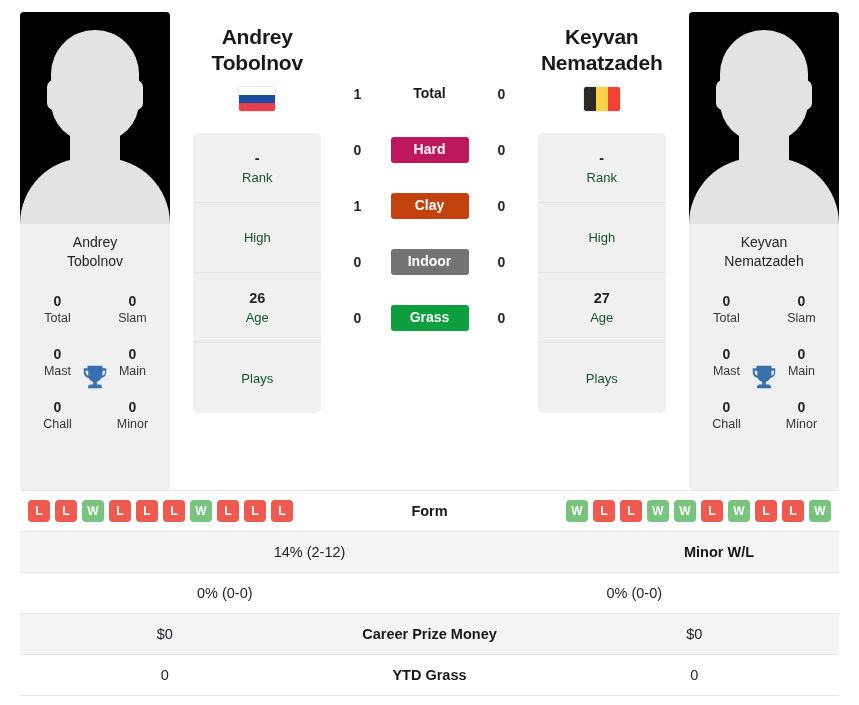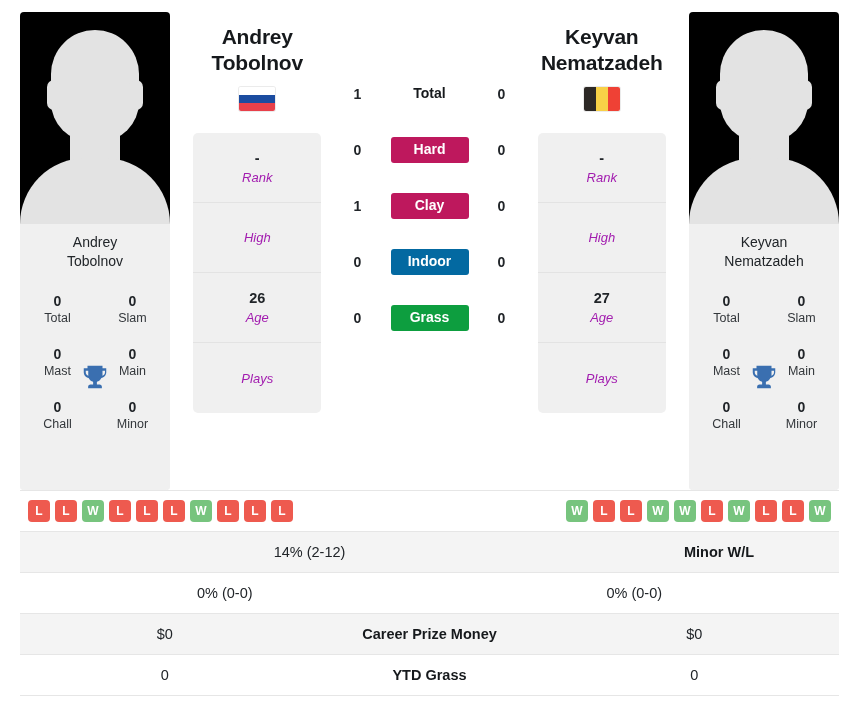--- a/index.html
+++ b/index.html
@@ -162,22 +162,21 @@
   .info-val {
     font-size: 14.5px;
     font-weight: bold;
     line-height: 20px;
     color: #212529;
   }
   .info-val.dash { font-weight: bold; }
   .info-lbl {
     font-size: 13px;
     line-height: 19px;
-    color: #a21caf;
-    font-style: italic;
+    color: #14532d;
   }
 
   
   .surface-col {
     width: 170px;
     flex: 0 0 170px;
     padding-top: 54px;
     display: flex;
     flex-direction: column;
     gap: 0;
@@ -351,26 +350,26 @@
         <div class="surf-badge plain">Total</div>
         <div class="surf-num">0</div>
       </div>
       <div class="surf-row">
         <div class="surf-num">0</div>
         <div class="surf-badge" style="background:#be185d">Hard</div>
         <div class="surf-num">0</div>
       </div>
       <div class="surf-row">
         <div class="surf-num">1</div>
-        <div class="surf-badge" style="background:#be185d">Clay</div>
+        <div class="surf-badge" style="background:#c2410c">Clay</div>
         <div class="surf-num">0</div>
       </div>
       <div class="surf-row">
         <div class="surf-num">0</div>
-        <div class="surf-badge" style="background:#0369a1">Indoor</div>
+        <div class="surf-badge" style="background:#737373">Indoor</div>
         <div class="surf-num">0</div>
       </div>
       <div class="surf-row">
         <div class="surf-num">0</div>
         <div class="surf-badge" style="background:#0d9e3f">Grass</div>
         <div class="surf-num">0</div>
       </div>
     </div>
 
     <div class="info-col">
@@ -461,20 +460,21 @@
           <div class="fb l">L</div>
           <div class="fb w">W</div>
           <div class="fb l">L</div>
           <div class="fb l">L</div>
           <div class="fb l">L</div>
           <div class="fb w">W</div>
           <div class="fb l">L</div>
           <div class="fb l">L</div>
           <div class="fb l">L</div>
         </div>
+      <div class="stcell mid">Form</div>
       <div class="form-badges right">
           <div class="fb w">W</div>
           <div class="fb l">L</div>
           <div class="fb l">L</div>
           <div class="fb w">W</div>
           <div class="fb w">W</div>
           <div class="fb l">L</div>
           <div class="fb w">W</div>
           <div class="fb l">L</div>
           <div class="fb l">L</div>

